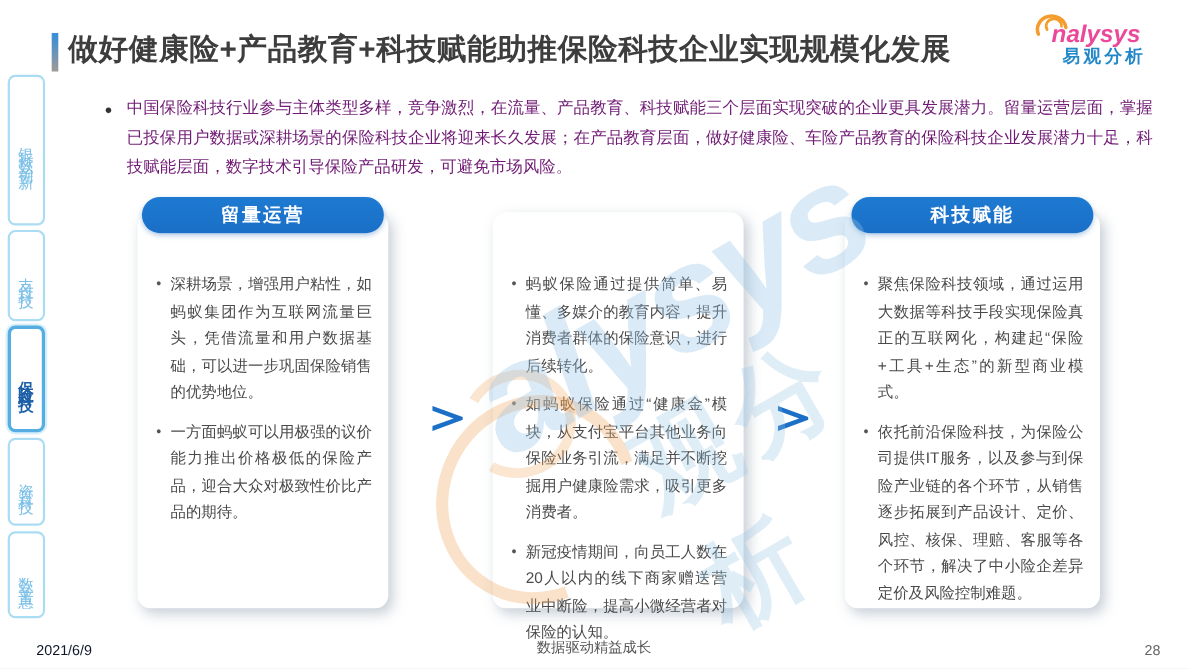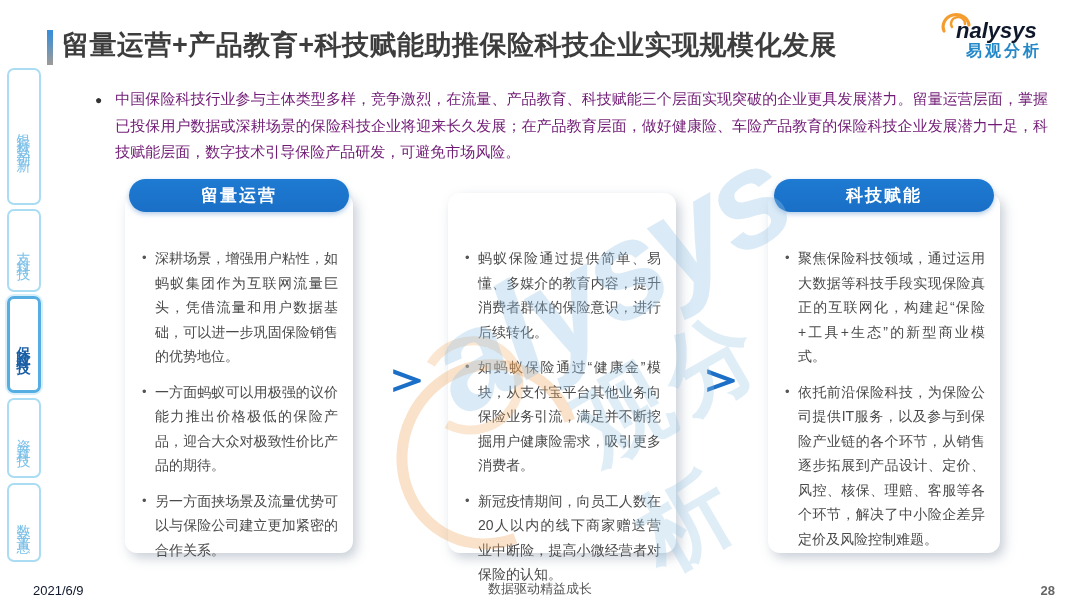--- a/index.html
+++ b/index.html
@@ -9,21 +9,21 @@
     overflow:hidden;margin:0 auto;
   }
   
   .accent-bar{position:absolute;left:47px;top:30px;width:6px;height:35px;
     background:linear-gradient(#3c8fd6 10%,#9a9a9a 95%);}
   .page-title{position:absolute;left:62px;top:27px;width:930px;
     font-size:27px;font-weight:bold;color:#3d3d3d;letter-spacing:0.5px;white-space:nowrap;}
   .logo{position:absolute;right:10px;top:13px;width:132px;height:52px;z-index:20;}
   .logo-arc{position:absolute;left:-2px;top:-8px;}
   .logo-en{position:absolute;left:18px;top:5px;font-size:22px;font-weight:bold;
-    font-style:italic;color:#0f172a;letter-spacing:0px;}
+    font-style:italic;color:#ec4899;letter-spacing:0px;}
   .logo-cn{position:absolute;left:28px;top:28px;font-size:16px;font-weight:bold;
     color:#2288c8;letter-spacing:3px;}
   
   .side-tab{position:absolute;left:7px;width:34px;box-sizing:border-box;
     border:2px solid #aadcf3;border-radius:7px;background:#ffffff;
     display:flex;align-items:center;justify-content:center;cursor:pointer;}
   .side-tab span{writing-mode:vertical-rl;text-orientation:upright;
     font-size:14px;color:#7cc0e8;letter-spacing:5px;}
   .side-tab.active{border:3px solid #55ade2;box-shadow:0 0 0 2px #d9f0fb;}
   .side-tab.active span{color:#1b5fa6;font-weight:bold;}
@@ -63,29 +63,29 @@
     color:#4a4a4a;text-align:justify;margin-top:11px;}
   .card li::before{content:"•";position:absolute;left:1px;top:0;color:#555;font-size:13px;}
   
   .flow-arrow{position:absolute;top:348px;font-size:46px;font-weight:900;
     color:#1b6fc6;z-index:3;transform:scaleX(1.15);}
   .arrow1{left:384px}.arrow2{left:698px}
   
   .footer-date{position:absolute;left:33px;bottom:10px;font-size:13px;color:#0f172a;}
   .footer-slogan{position:absolute;left:0;right:0;bottom:10px;text-align:center;
     font-size:13px;color:#555;}
-  .footer-page{position:absolute;right:25px;bottom:10px;font-size:13px;color:#666;font-weight:bold;}
+  .footer-page{position:absolute;right:25px;bottom:10px;font-size:13px;color:#666;}
 </style>
 </head>
 <body>
 
 <div class="slide">
 
   <div class="accent-bar"></div>
-  <h1 class="page-title" style="margin:0">留量运营+产品教育+科技赋能助推保险科技企业实现规模化发展</h1>
+  <h1 class="page-title" style="margin:0">做好健康险+产品教育+科技赋能助推保险科技企业实现规模化发展</h1>
 
   <div class="logo">
     <svg class="logo-arc" width="40" height="36" viewBox="0 0 40 36">
       <path d="M8 26 A 13 12 0 1 1 33 20" fill="none" stroke="#f49d2e" stroke-width="3.2" stroke-linecap="round"></path>
       <path d="M16 22 A 7 6.5 0 1 1 29 19" fill="none" stroke="#f49d2e" stroke-width="2.4" stroke-linecap="round"></path>
     </svg>
     <span class="logo-en">nalysys</span>
     <span class="logo-cn">易观分析</span>
   </div>
 
@@ -118,21 +118,20 @@
     <div class="wm-en">alysys</div>
     <div class="wm-cn">观分析</div>
   </div>
 
   <section class="col col1">
     <div class="pill">留量运营</div>
     <div class="card">
       <ul>
         <li>深耕场景，增强用户粘性，如蚂蚁集团作为互联网流量巨头，凭借流量和用户数据基础，可以进一步巩固保险销售的优势地位。</li>
         <li>一方面蚂蚁可以用极强的议价能力推出价格极低的保险产品，迎合大众对极致性价比产品的期待。</li>
-        <li>另一方面挟场景及流量优势可以与保险公司建立更加紧密的合作关系。</li>
       </ul>
     </div>
   </section>
 
   <section class="col col2">
     <div class="card">
       <ul>
         <li>蚂蚁保险通过提供简单、易懂、多媒介的教育内容，提升消费者群体的保险意识，进行后续转化。</li>
         <li>如蚂蚁保险通过“健康金”模块，从支付宝平台其他业务向保险业务引流，满足并不断挖掘用户健康险需求，吸引更多消费者。</li>
         <li>新冠疫情期间，向员工人数在20人以内的线下商家赠送营业中断险，提高小微经营者对保险的认知。</li>

